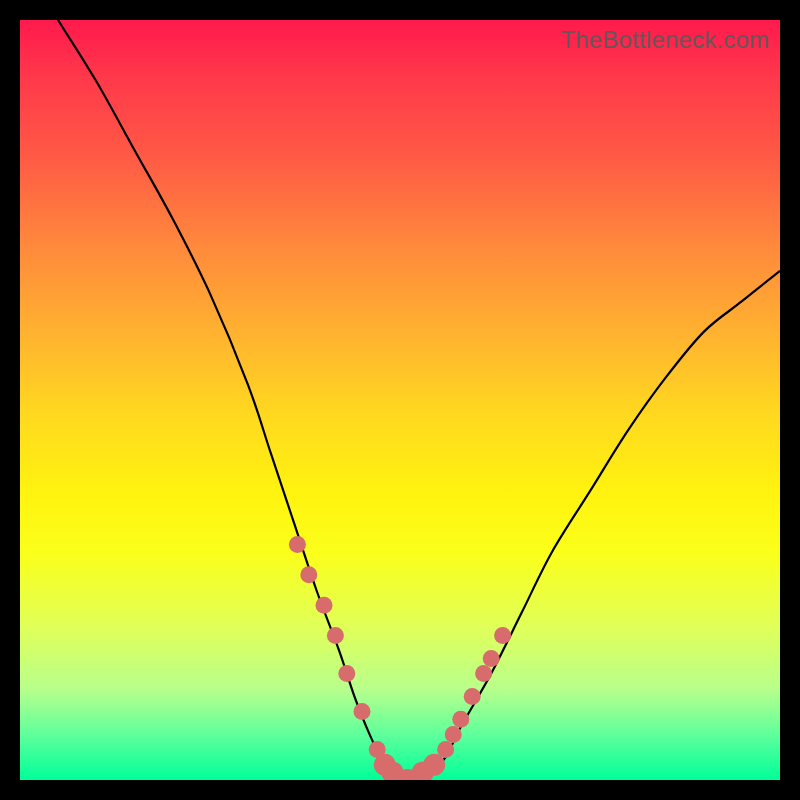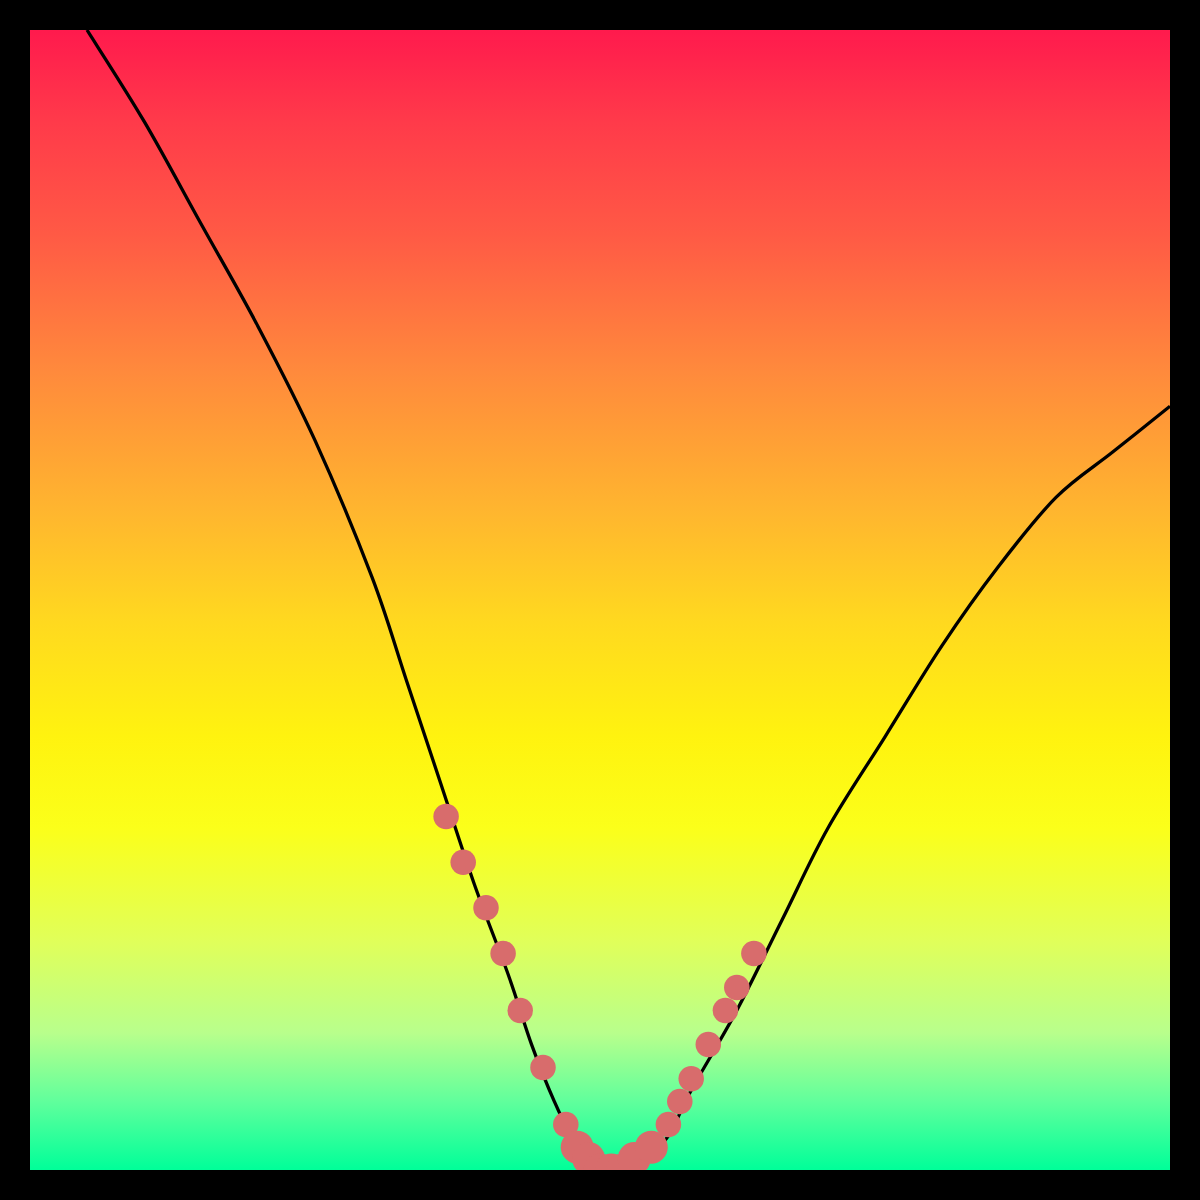--- a/index.html
+++ b/index.html
@@ -75,20 +75,21 @@
     stroke: none;
   }
 </style>
 </head>
 <body>
 
 <div class="frame">
   <div class="plot-area">
     <div class="gradient"></div>
 
+    <div class="watermark">TheBottleneck.com</div>
 
     <svg class="curve" viewBox="0 0 760 760" preserveAspectRatio="none">
       <path id="curve-path" class="curve-path" d="M 38.00 0.00 C 44.33 10.13, 63.33 39.27, 76.00 60.80 C 88.67 82.33, 101.33 106.40, 114.00 129.20 C 126.67 152.00, 139.33 173.53, 152.00 197.60 C 164.67 221.67, 177.33 245.73, 190.00 273.60 C 202.67 301.47, 217.87 338.20, 228.00 364.80 C 238.13 391.40, 243.20 410.40, 250.80 433.20 C 258.40 456.00, 266.00 478.80, 273.60 501.60 C 281.20 524.40, 288.80 548.47, 296.40 570.00 C 304.00 591.53, 312.87 613.07, 319.20 630.80 C 325.53 648.53, 329.33 662.47, 334.40 676.40 C 339.47 690.33, 344.53 703.00, 349.60 714.40 C 354.67 725.80, 359.73 737.20, 364.80 744.80 C 369.87 752.40, 374.93 757.47, 380.00 760.00 C 385.07 762.53, 390.13 761.27, 395.20 760.00 C 400.27 758.73, 405.33 756.20, 410.40 752.40 C 415.47 748.60, 420.53 744.80, 425.60 737.20 C 430.67 729.60, 433.20 720.73, 440.80 706.80 C 448.40 692.87, 461.07 672.60, 471.20 653.60 C 481.33 634.60, 491.47 613.07, 501.60 592.80 C 511.73 572.53, 520.60 552.27, 532.00 532.00 C 543.40 511.73, 557.33 491.47, 570.00 471.20 C 582.67 450.93, 595.33 429.40, 608.00 410.40 C 620.67 391.40, 633.33 373.67, 646.00 357.20 C 658.67 340.73, 671.33 324.27, 684.00 311.60 C 696.67 298.93, 709.33 291.33, 722.00 281.20 C 734.67 271.07, 753.67 255.87, 760.00 250.80"></path>
       <g id="marker-group">
           <circle cx="277.40" cy="524.40" r="8.5" class="marker"></circle>
           <circle cx="288.80" cy="554.80" r="8.5" class="marker"></circle>
           <circle cx="304.00" cy="585.20" r="8.5" class="marker"></circle>
           <circle cx="315.40" cy="615.60" r="8.5" class="marker"></circle>
           <circle cx="326.80" cy="653.60" r="8.5" class="marker"></circle>
           <circle cx="342.00" cy="691.60" r="8.5" class="marker"></circle>

